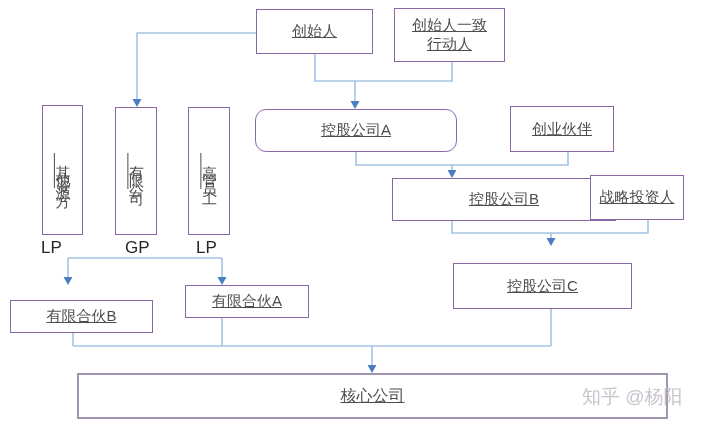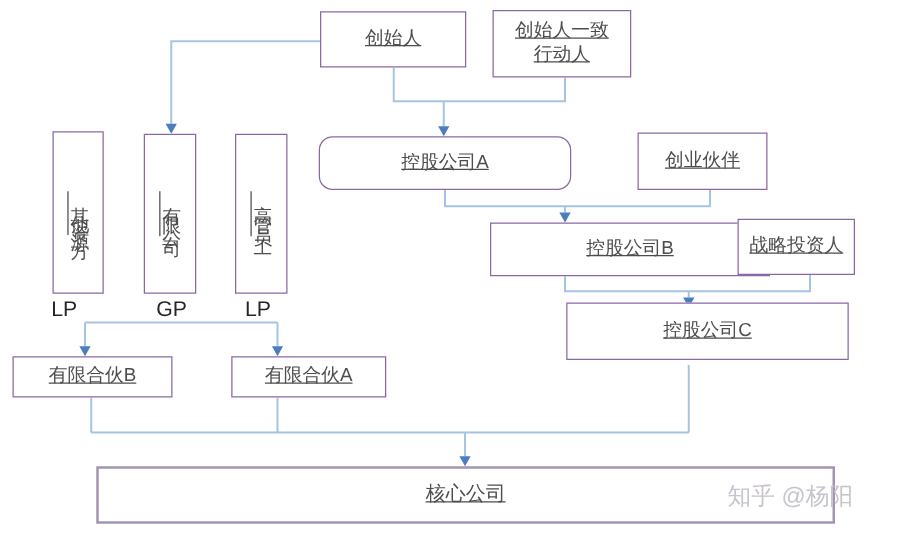--- a/index.html
+++ b/index.html
@@ -42,25 +42,25 @@
     letter-spacing:9px;
     font-size:15px;
   }
   .vbox.five{letter-spacing:7px;}
   .n-founder{left:256px;top:9px;width:117px;height:45px;}
   .n-concert{left:394px;top:8px;width:111px;height:54px;}
   .n-holding-a{left:255px;top:109px;width:202px;height:43px;border-radius:11px;}
   .n-venture{left:510px;top:106px;width:104px;height:46px;}
   .n-holding-b{left:352px;top:178px;width:224px;height:43px;margin-left:40px;}
   .n-strategic{left:590px;top:175px;width:94px;height:45px;}
-  .n-holding-c{left:453px;top:242px;width:226px;height:46px;}
+  .n-holding-c{left:453px;top:263px;width:179px;height:46px;}
   .n-other{left:42px;top:105px;width:41px;height:130px;}
   .n-limited{left:115px;top:107px;width:42px;height:128px;}
   .n-exec{left:188px;top:107px;width:42px;height:128px;}
-  .n-lpb{left:10px;top:285px;width:128px;height:33px;}
+  .n-lpb{left:10px;top:300px;width:143px;height:33px;}
   .n-lpa{left:162px;top:285px;width:124px;height:33px;margin-left:23px;}
   .n-core{
     left:77px;top:373px;width:591px;height:46px;
     border-color:var(--core-border,#a294b3);
     border-width:2px;
     font-size:16px;
   }
   .plabel{
     position:absolute;
     font-size:17px;

